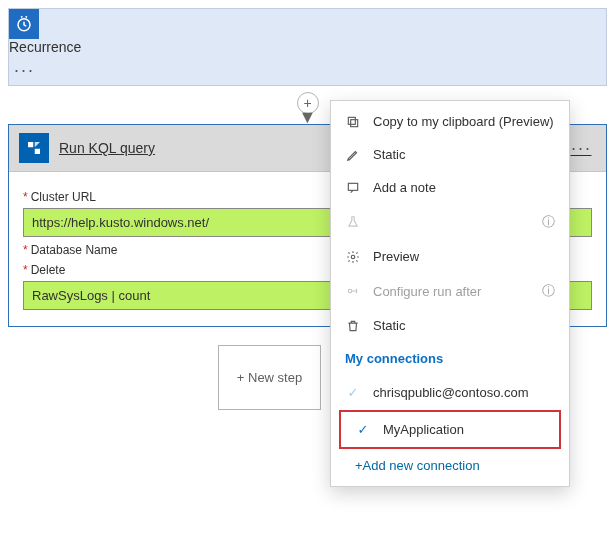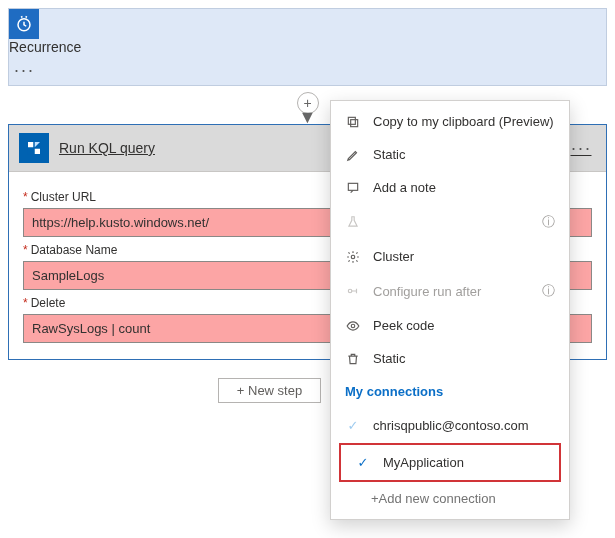--- a/index.html
+++ b/index.html
@@ -61,28 +61,28 @@
     align-items:center; justify-content:center; color:#666; font-size:14px;
     cursor: pointer;
   }
   .arrow-down { color:#666; font-size:18px; line-height: 10px; margin-top:-2px;}
   .kql-card { border: 1px solid #2e6fb5; }
   .card-body { padding: 12px 14px 16px 14px; }
   .field-label { font-size: 12px; margin: 6px 0 4px 0; display: flex; align-items: center; }
   .req { color: #c42b1c; margin-right: 3px; }
   .field-input {
     width: 100%; border: 1px solid #8a8886; padding: 6px 8px;
-    font-size: 13px; background: #fca5a5; color: #323130;
+    font-size: 13px; background: #bef264; color: #323130;
   }
   .actions-row {
     display:flex; justify-content:center; gap: 16px;
     margin-top: 18px;
   }
   .new-step-btn {
-    border: 1px solid #b5b3b1; background: #fff; padding: 4px 18px;
+    border: 1px solid #b5b3b1; background: #fff; padding: 24px 18px;
     font-size: 13px; color: #605e5c; cursor: pointer; text-align: center;
   }
   .ghost-btn {
     border: 1px solid #d6d6d6; background:#fff; width: 60px;
   }
   
   .context-menu {
     position: absolute;
     top: 100px; left: 330px;
     width: 240px;
@@ -101,21 +101,21 @@
     color: #323130;
   }
   .menu-item .mi-icon { width:16px; display:flex; align-items:center; justify-content:center; color:#605e5c; }
   .menu-item.disabled { color: #a19f9d; cursor: default; }
   .menu-item.disabled .mi-icon { color: #c8c6c4; }
   .menu-item .info-icon { margin-left: auto; color:#605e5c; }
   .menu-item.disabled .info-icon { color:#a19f9d; }
   .menu-header {
     color: #0b6fc7; font-weight: 700; cursor: default;
   }
-  .menu-add { color: #737373; padding-left: 40px; }
+  .menu-add { color: #0369a1; padding-left: 24px; }
   .conn-item {
     display:flex; align-items:center; gap: 12px;
     padding: 10px 14px; font-size: 13px; cursor:pointer;
   }
   .conn-item .check { color: #0b6fc7; width:16px; text-align:center; }
   .conn-item .check.faded { color: #9ecbef; }
   .highlight-box {
     border: 2px solid #d13438;
     margin: 0 8px;
   }
@@ -158,21 +158,20 @@
     <div class="field-label">
       <span class="req">*</span>
         <span>Cluster URL</span>
     </div>
     <input class="field-input" value="https://help.kusto.windows.net/" style="">
 
     <div class="field-label">
       <span class="req">*</span>
         <span>Database Name</span>
     </div>
-    <input class="field-input" value="SampleLogs" style="">
 
     <div class="field-label">
       <span class="req">*</span>
         <span>Delete</span>
     </div>
     <input class="field-input" value="RawSysLogs | count" style="">
   </div>
 </div>
 
 <div class="actions-row">
@@ -215,40 +214,31 @@
     </span>
     <span class="info-icon">ⓘ</span>
   </div>
   <div class="menu-item">
     <span class="mi-icon">
       <svg width="14" height="14" viewBox="0 0 24 24" fill="none" stroke="currentColor" stroke-width="2">
           <circle cx="12" cy="12" r="3"></circle>
           <path d="M12 2v3M12 19v3M4.2 4.2l2.1 2.1M17.7 17.7l2.1 2.1M2 12h3M19 12h3M4.2 19.8l2.1-2.1M17.7 6.3l2.1-2.1"></path>
         </svg>
     </span>
-    <span>Cluster</span>
+    <span>Preview</span>
   </div>
   <div class="menu-item disabled">
     <span class="mi-icon">
       <svg width="14" height="14" viewBox="0 0 24 24" fill="none" stroke="currentColor" stroke-width="2">
           <circle cx="7" cy="12" r="3"></circle>
           <path d="M10 12h8M18 8v8"></path>
         </svg>
     </span>
     <span>Configure run after</span>
     <span class="info-icon">ⓘ</span>
-  </div>
-  <div class="menu-item">
-    <span class="mi-icon">
-      <svg width="14" height="14" viewBox="0 0 24 24" fill="none" stroke="currentColor" stroke-width="2">
-          <path d="M2 12s4-7 10-7 10 7 10 7-4 7-10 7S2 12 2 12z"></path>
-          <circle cx="12" cy="12" r="3"></circle>
-        </svg>
-    </span>
-    <span>Peek code</span>
   </div>
   <div class="menu-item">
     <span class="mi-icon">
       <svg width="14" height="14" viewBox="0 0 24 24" fill="none" stroke="currentColor" stroke-width="2">
           <path d="M4 7h16M9 7V4h6v3M6 7l1 13h10l1-13"></path>
         </svg>
     </span>
     <span>Static</span>
   </div>
 

